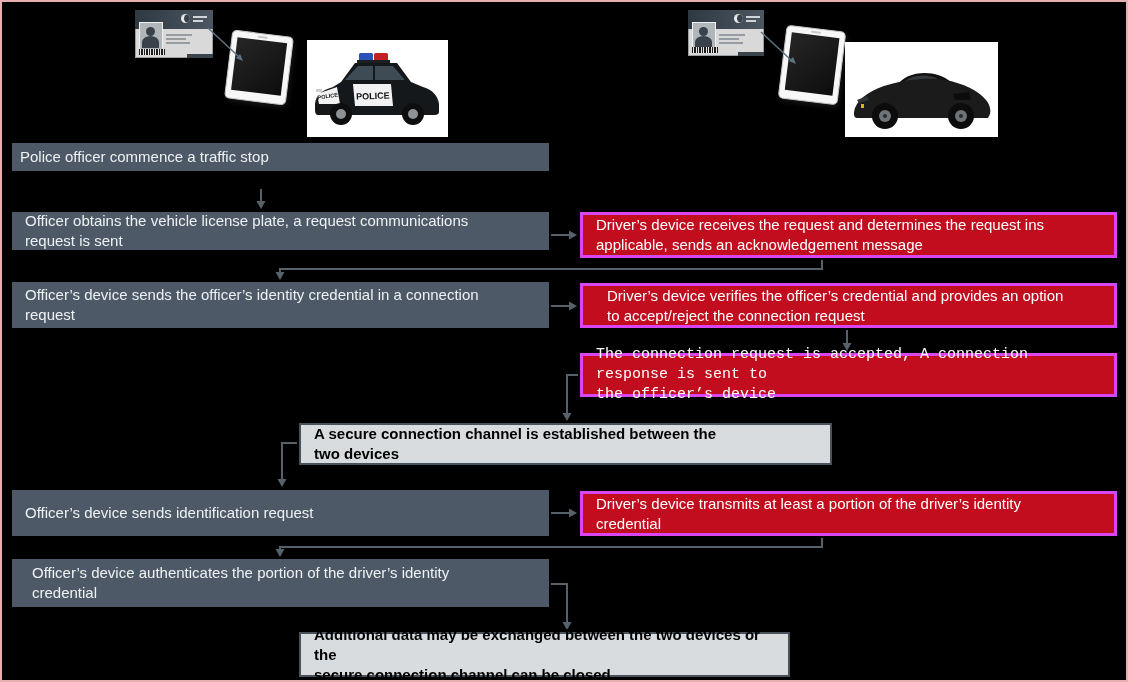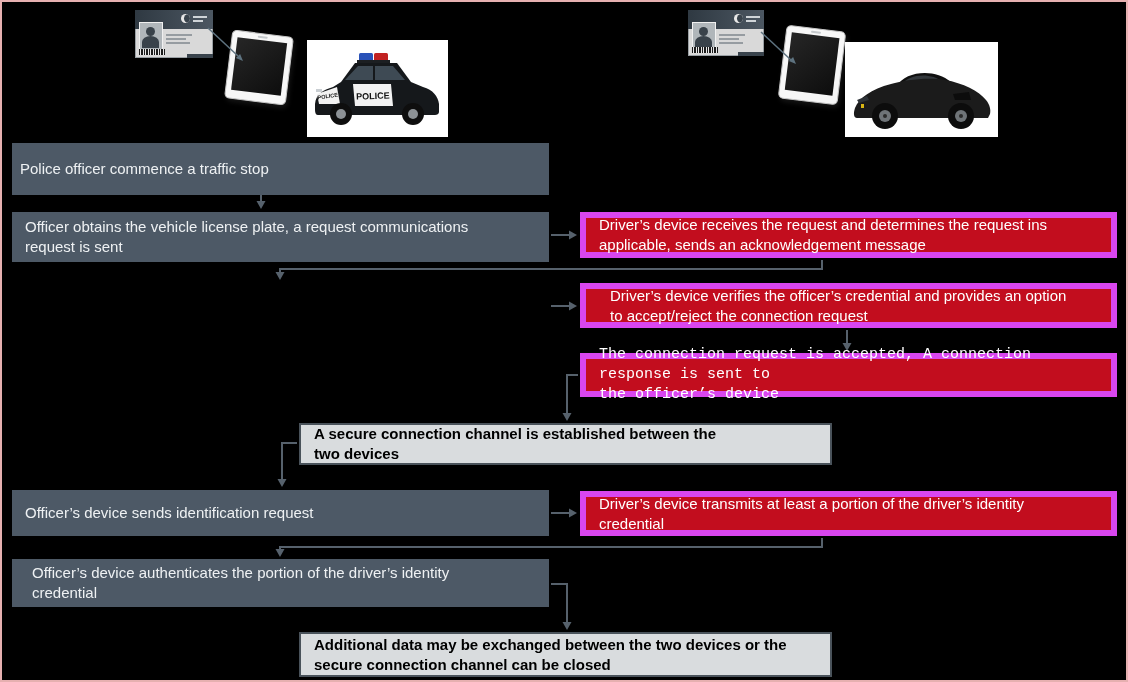--- a/index.html
+++ b/index.html
@@ -9,21 +9,21 @@
     font-family:"Liberation Sans", sans-serif;
   }
 
   
   .box {
     position:absolute; box-sizing:border-box; display:flex; align-items:center;
     font-size:15px; line-height:20px; padding:2px 13px;
   }
   .box span { white-space:pre-line; }
   .officer { background:#4d5966; color:#eef1f3; }
-  .driver  { background:#c20d1e; color:#ffffff; border:6px solid #d946ef; }
+  .driver  { background:#c20d1e; color:#ffffff; border:3px solid #d946ef; }
   .shared  { background:#d9dcde; color:#000000; font-weight:bold; border:2px solid #49525a; }
 
   .connectors { position:absolute; left:0; top:0; pointer-events:none; }
   .conn { stroke:#56616c; stroke-width:2; fill:none; }
   .conn-thin { stroke:#5e7380; stroke-width:1.5; fill:none; }
   .ah { fill:#56616c; }
   .ah-thin { fill:#5e7380; }
 
   
   .idcard { position:absolute; background:#d9d9d9; box-shadow:0 0 0 1px #9aa0a4 inset; }
@@ -168,26 +168,30 @@
     <path class="conn" d="M549,511 H568"></path>
     <polygon class="ah" points="567,506.5 567,515.5 575,511"></polygon>
 
     <path class="conn" d="M820,536 V545 H278 V548"></path>
     <polygon class="ah" points="273.5,547 282.5,547 278,555"></polygon>
 
     <path class="conn" d="M549,582 H565 V621"></path>
     <polygon class="ah" points="560.5,620 569.5,620 565,628"></polygon>
   </svg>
 
-  <div class="box officer" style="left:10px; top:141px; width:537px; height:52px;padding-left:8px;">
+  <div class="box officer" style="left:10px; top:141px; width:537px; height:28px;padding-left:8px;">
     <span>Police officer commence a traffic stop</span>
   </div>
-  <div class="box officer" style="left:10px; top:210px; width:537px; height:50px;">
+  <div class="box officer" style="left:10px; top:210px; width:537px; height:38px;">
     <span>Officer obtains the vehicle license plate, a request communications
 request is sent</span>
+  </div>
+  <div class="box officer" style="left:10px; top:280px; width:537px; height:46px;">
+    <span>Officer’s device sends the officer’s identity credential in a connection
+request</span>
   </div>
   <div class="box officer" style="left:10px; top:488px; width:537px; height:46px;">
     <span>Officer’s device sends identification request</span>
   </div>
   <div class="box officer" style="left:10px; top:557px; width:537px; height:48px;padding-left:20px;">
     <span>Officer’s device authenticates the portion of the driver’s identity
 credential</span>
   </div>
 
   <div class="box driver" style="left:578px; top:210px; width:537px; height:46px;">
@@ -204,18 +208,18 @@
   </div>
   <div class="box driver" style="left:578px; top:489px; width:537px; height:45px;">
     <span>Driver’s device transmits at least a portion of the driver’s identity
 credential</span>
   </div>
 
   <div class="box shared" style="left:297px; top:421px; width:533px; height:42px;">
     <span>A secure connection channel is established between the
 two devices</span>
   </div>
-  <div class="box shared" style="left:297px; top:630px; width:533px; height:45px;">
+  <div class="box shared" style="left:297px; top:630px; width:491px; height:45px;">
     <span>Additional data may be exchanged between the two devices or the
 secure connection channel can be closed</span>
   </div>
 
 </div>
 
 </body></html>

